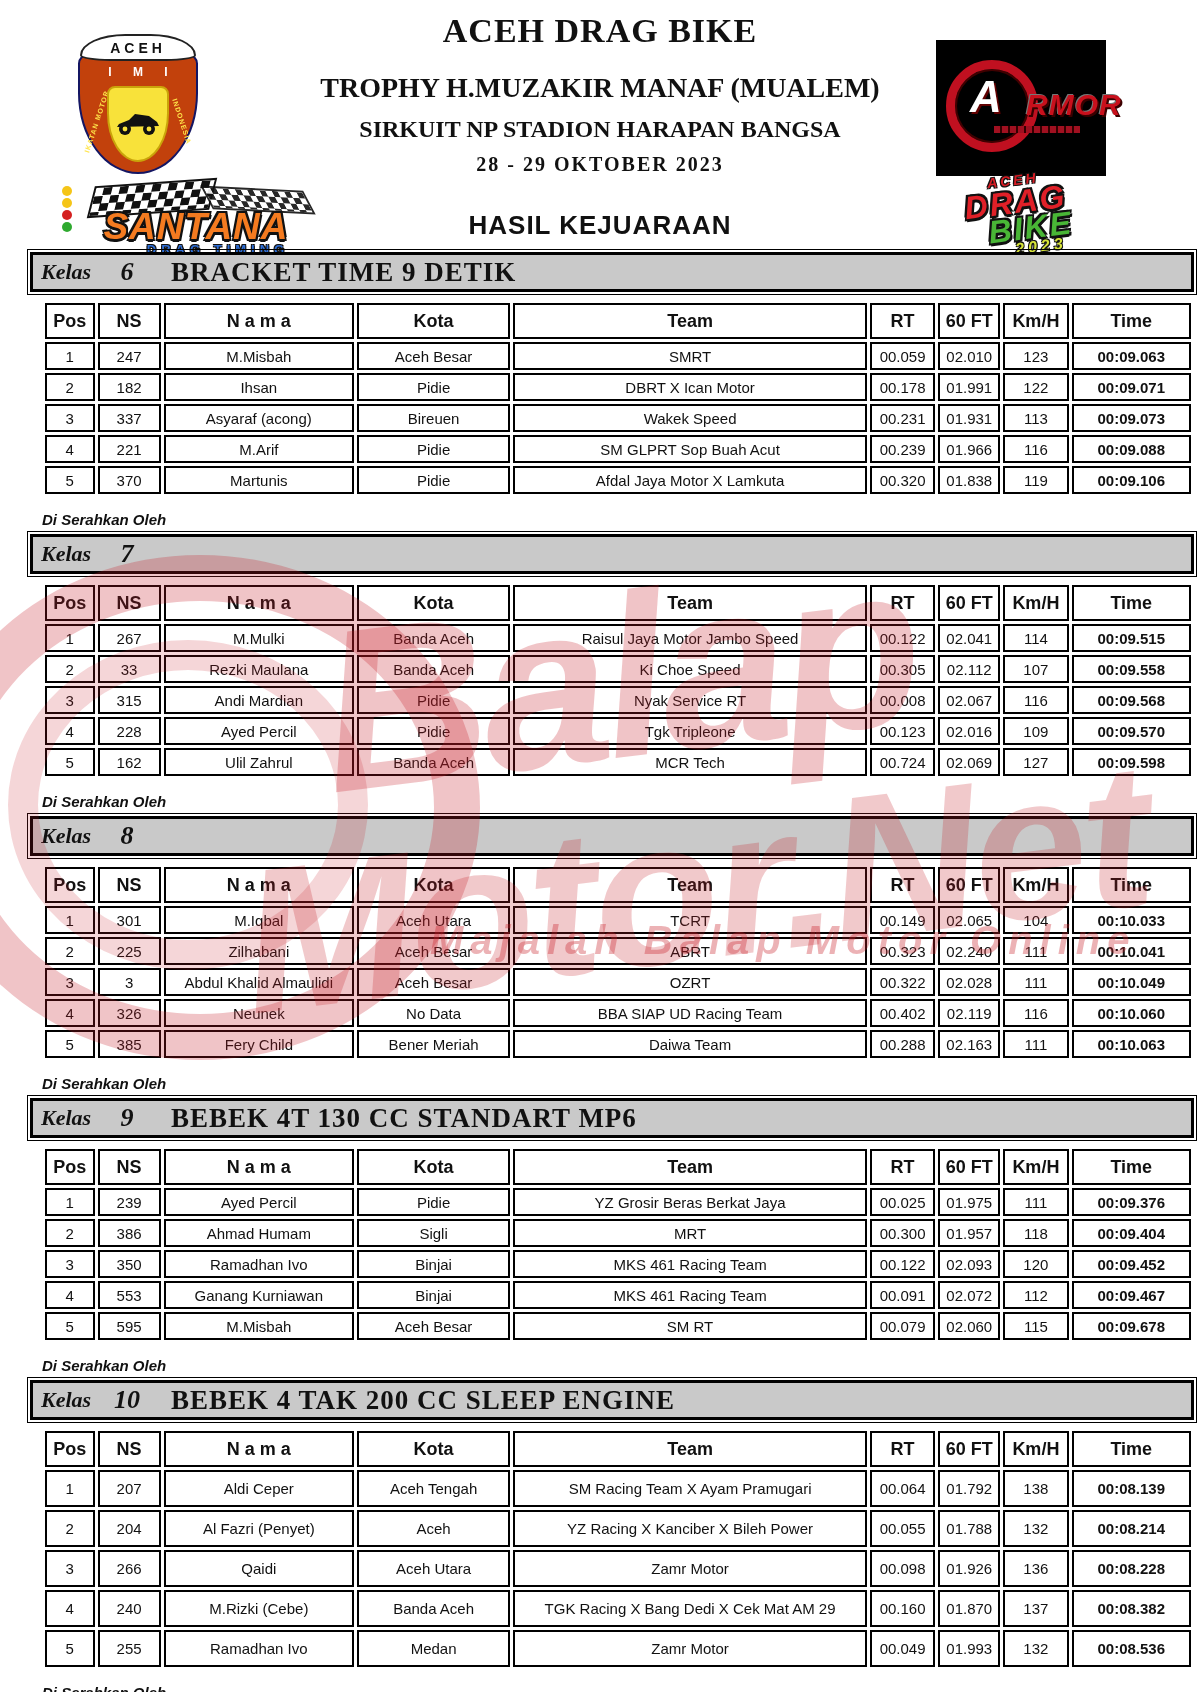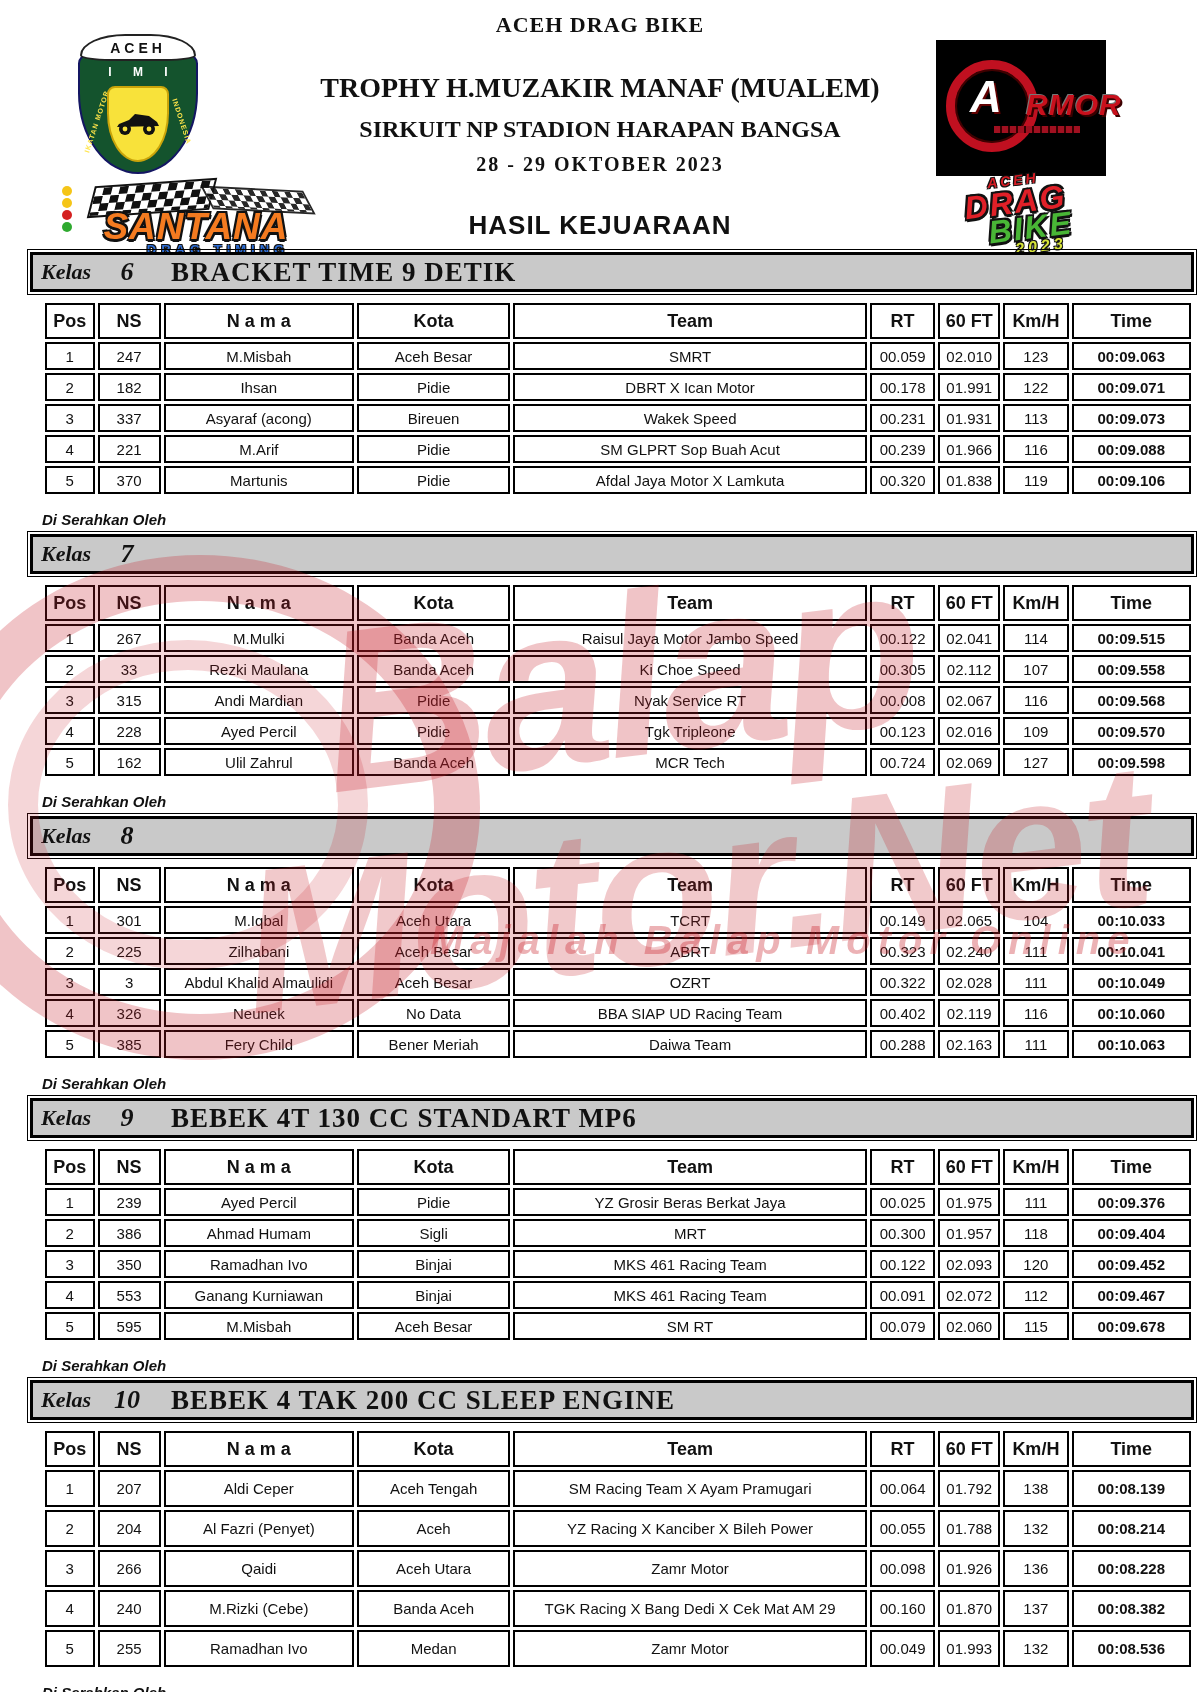--- a/index.html
+++ b/index.html
@@ -5,34 +5,34 @@
   * { margin:0; padding:0; box-sizing:border-box; }
   html,body { background:#888; }
   .page {
     position:relative; width:1200px; height:1692px; margin:0 auto;
     background:#fff; overflow:hidden;
     font-family:"Liberation Sans", sans-serif; color:#111;
   }
   
   .titles { position:absolute; left:0; top:0; width:100%; text-align:center;
     font-family:"Liberation Serif", serif; font-weight:bold; }
-  .t1 { position:absolute; left:0; width:100%; top:12px;  font-size:22px; letter-spacing:1px;}
+  .t1 { position:absolute; left:0; width:100%; top:12px;  font-size:34px; letter-spacing:1px;}
   .t2 { position:absolute; left:0; width:100%; top:72px;  font-size:28px; }
   .t3 { position:absolute; left:0; width:100%; top:116px; font-size:24px; }
   .t4 { position:absolute; left:0; width:100%; top:153px; font-size:20px; letter-spacing:2px;}
   .t5 { position:absolute; left:0; width:100%; top:210px; font-family:"Liberation Sans",sans-serif;
         font-size:26px; font-weight:bold; letter-spacing:1px;}
   .t5 span { border-bottom:3px solid #111; padding:0 4px 19px; }
 
   
   .imi { position:absolute; left:78px; top:34px; width:120px; height:140px; }
   .imi .banner { position:absolute; left:2px; top:0; right:2px; height:27px; background:#fff;
     border:2px solid #222; border-radius:45% 45% 30% 30% / 90% 90% 25% 25%;
     text-align:center; font-weight:bold; font-size:14px; letter-spacing:4px; line-height:24px; z-index:2;}
-  .imi .shield { position:absolute; left:0; top:20px; right:0; bottom:0; background:#14532d;
+  .imi .shield { position:absolute; left:0; top:20px; right:0; bottom:0; background:#c2410c;
     border:2px solid #141663; border-radius:10px 10px 52% 52% / 10px 10px 70% 70%; }
   .imi .imitxt { position:absolute; left:0; top:9px; width:100%; text-align:center; color:#fff;
     font-weight:bold; font-size:12px; letter-spacing:9px; text-indent:9px;}
   .imi .inner { position:absolute; left:27px; top:30px; width:62px; height:76px; background:#f8e23a;
     border:2px solid #caa40a; border-radius:8px 8px 50% 50% / 8px 8px 64% 64%; }
   .imi .car { position:absolute; left:6px; top:22px; width:46px; height:26px; }
   .imi .sidetext { position:absolute; color:#ffe54a; font-size:7px; font-weight:bold; letter-spacing:1px; }
   .imi .s1 { left:-16px; top:62px; transform:rotate(-72deg); }
   .imi .s2 { right:-10px; top:62px; transform:rotate(72deg); }
 

